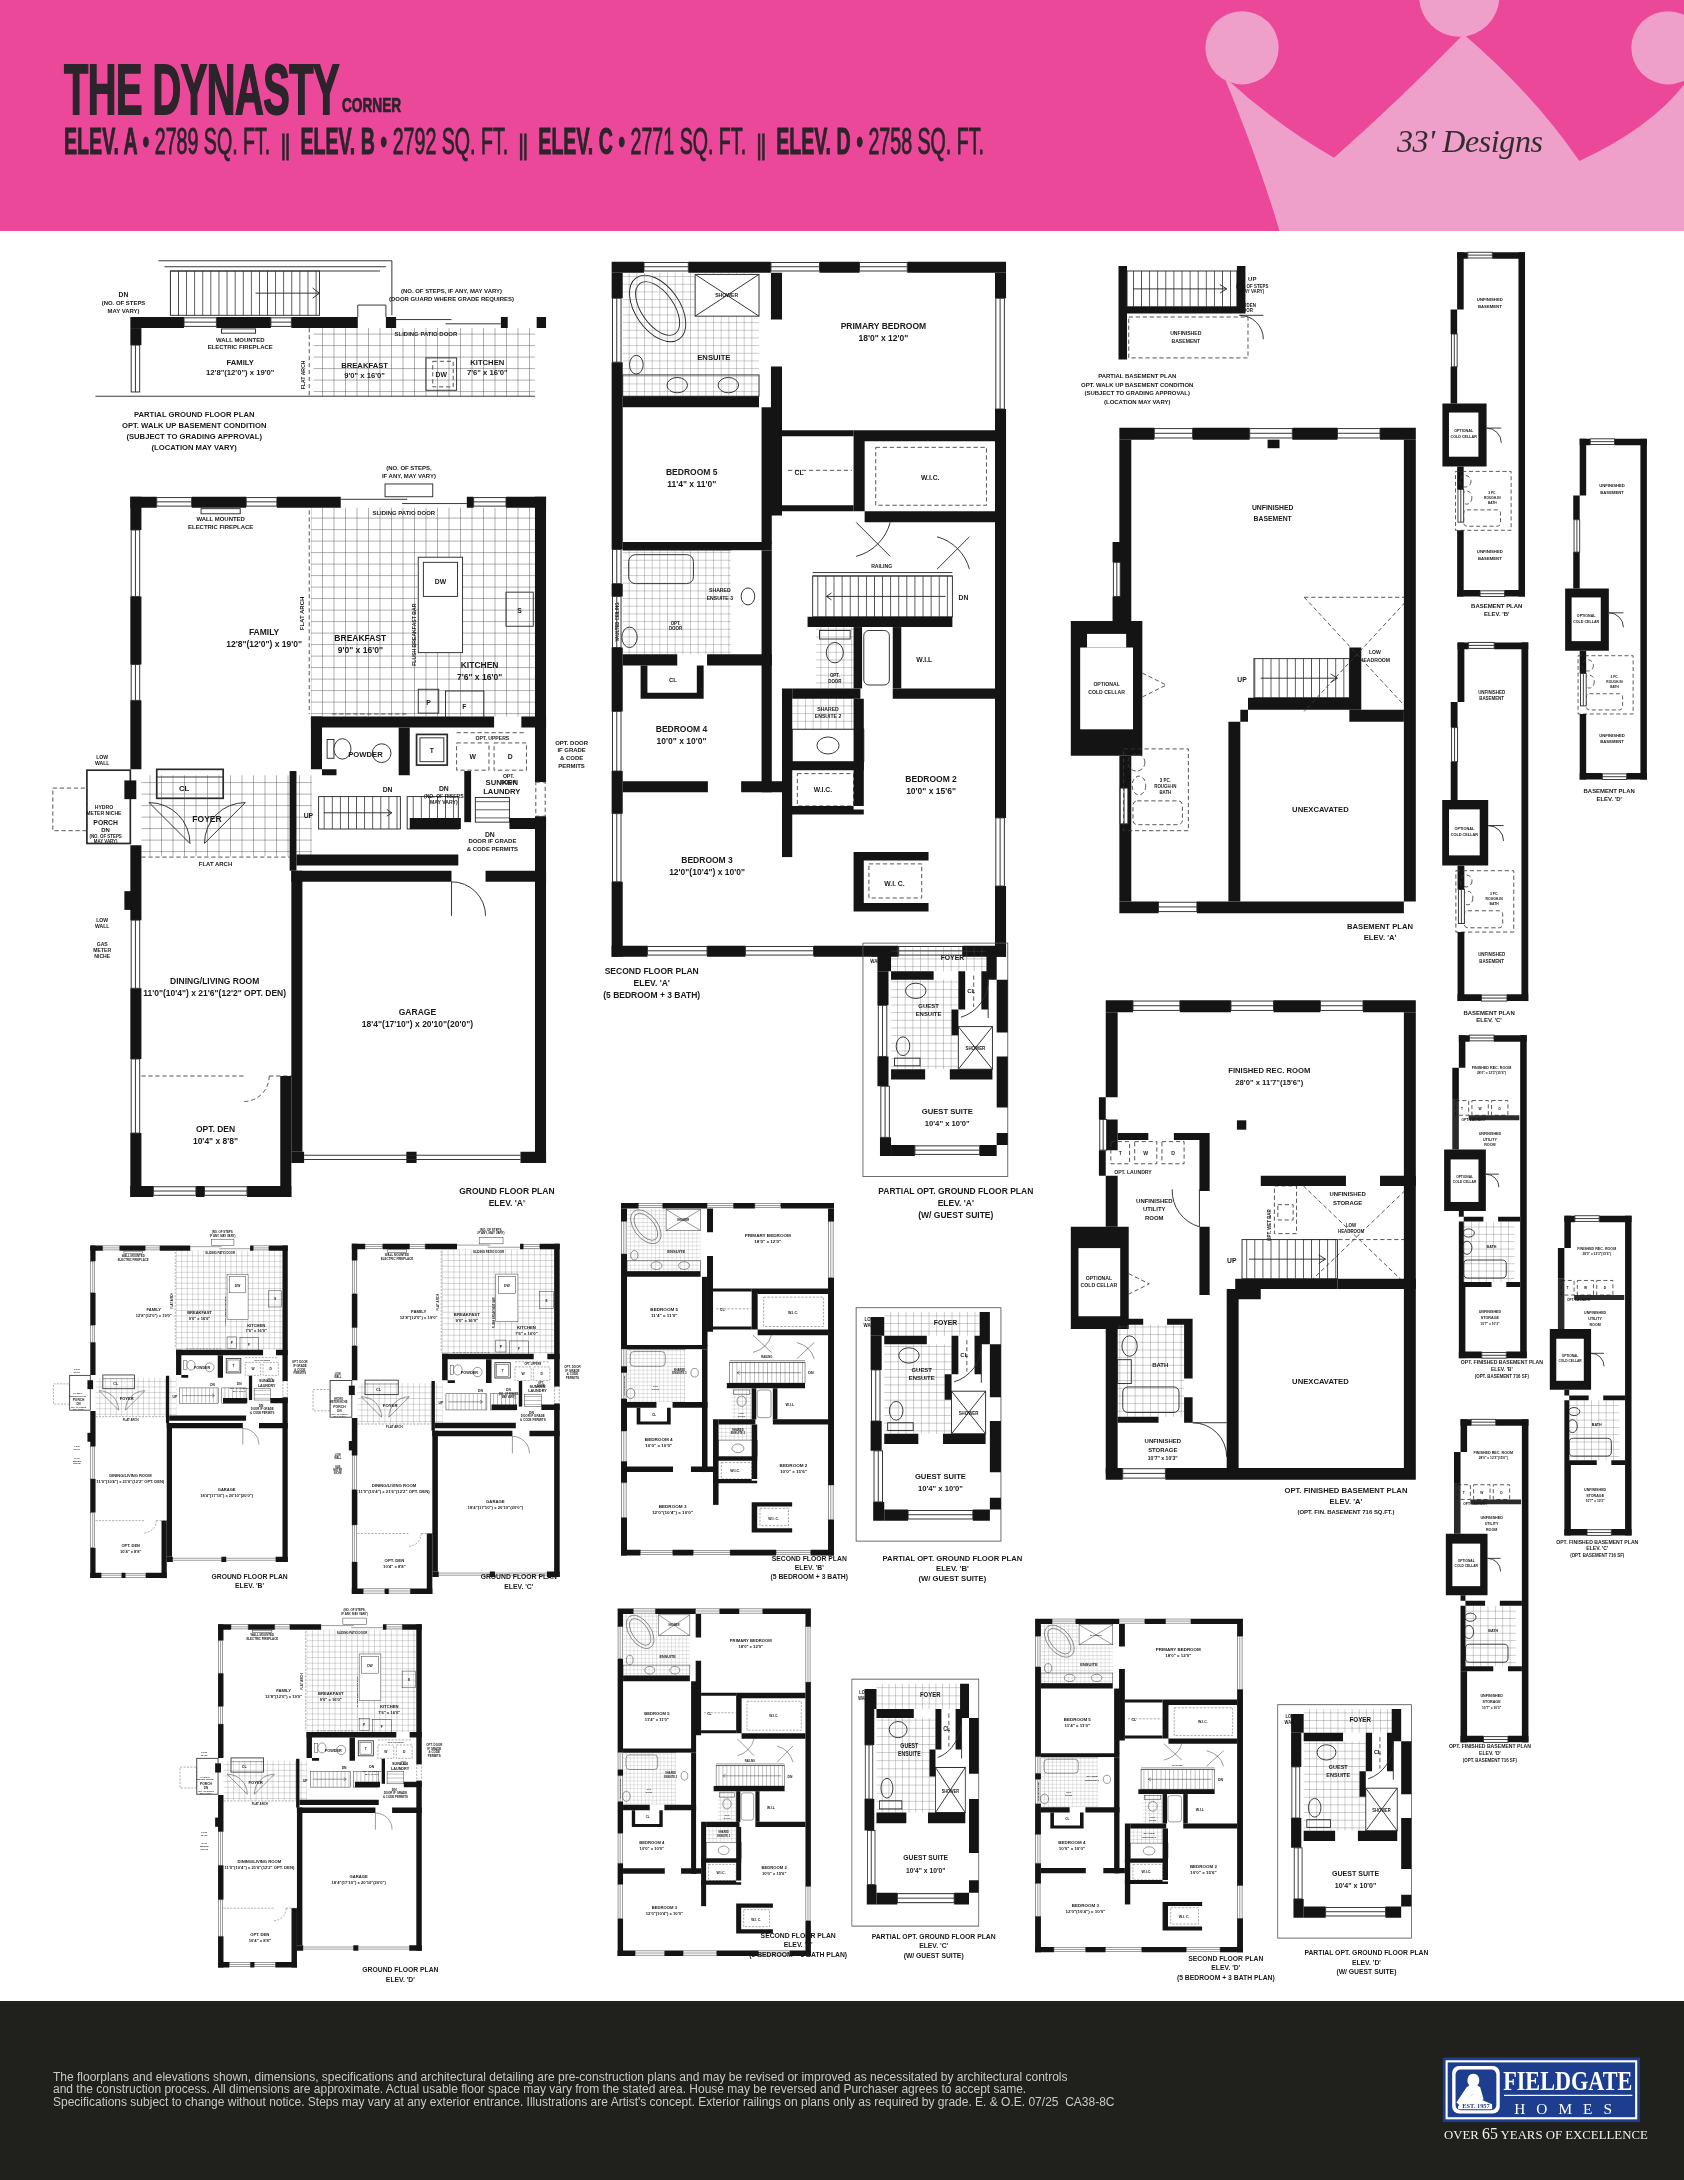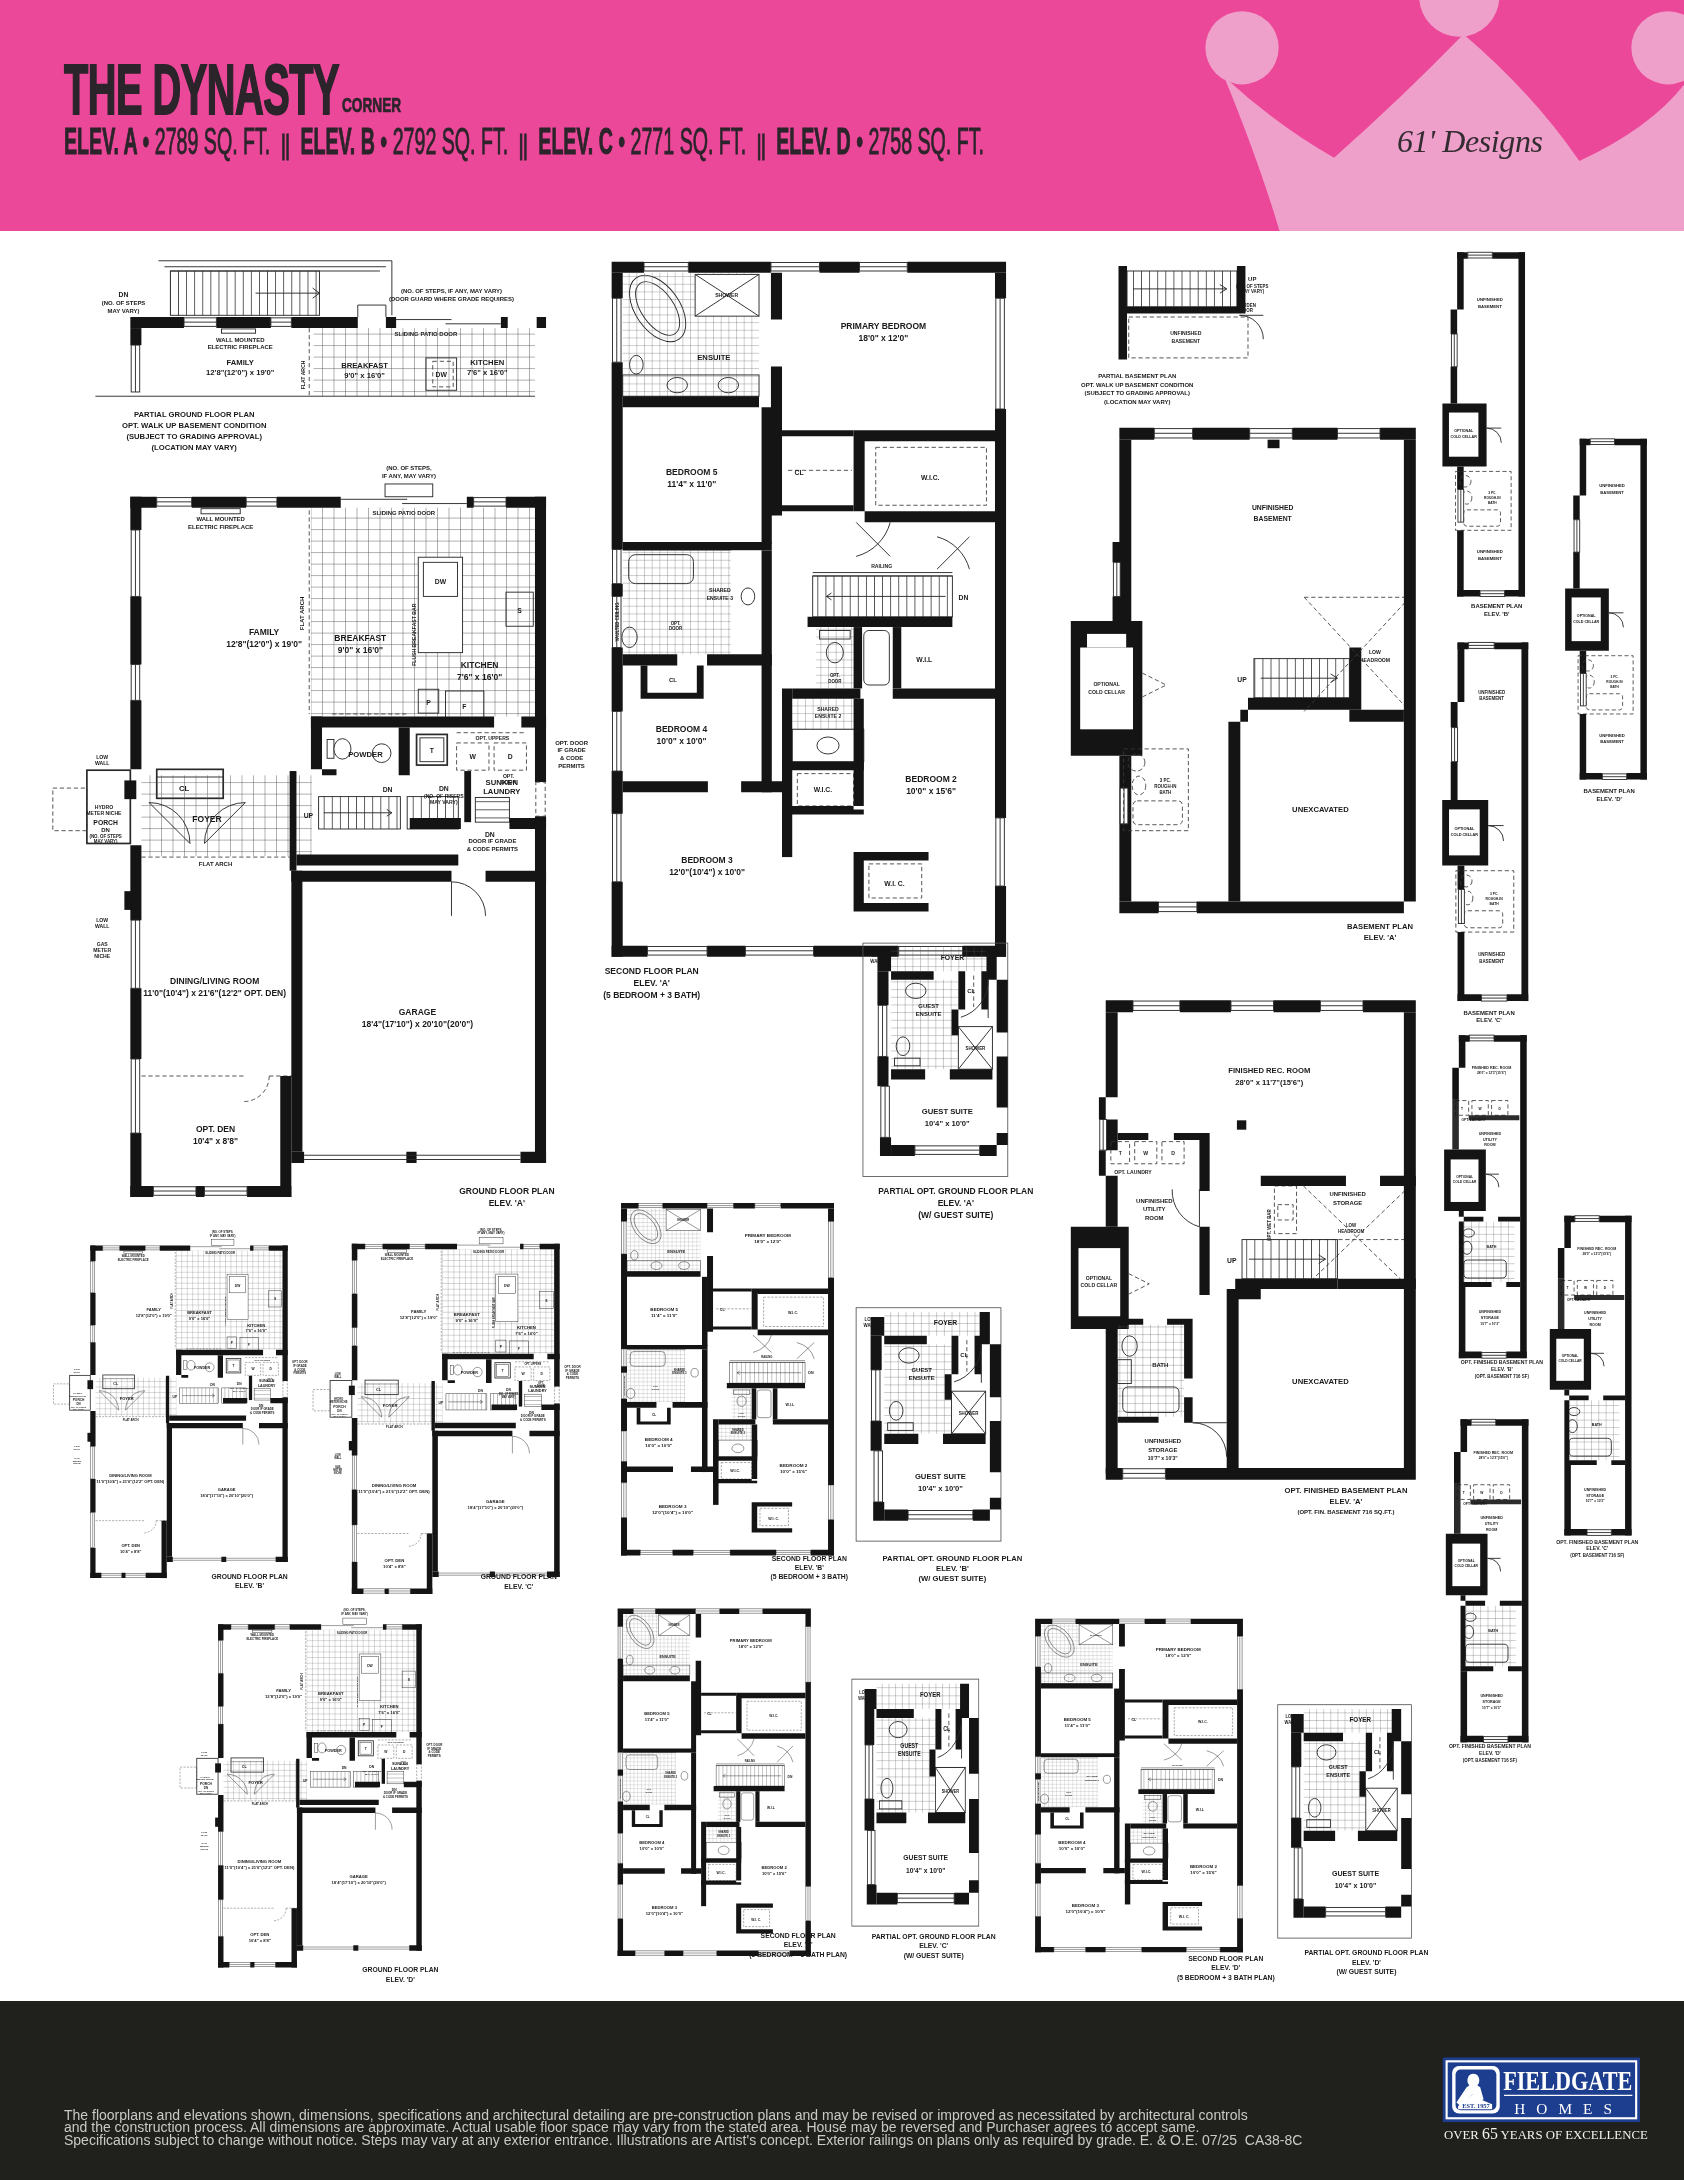--- a/index.html
+++ b/index.html
@@ -9,21 +9,21 @@
   #ttl{position:absolute;left:64px;top:49px;font-weight:bold;color:#2b242a;font-size:71px;
        letter-spacing:-0.9px;transform:scaleX(0.56);transform-origin:0 0;white-space:nowrap;-webkit-text-stroke:1.9px #2b242a;}
   #cor{position:absolute;left:342px;top:93px;font-weight:bold;color:#2b242a;font-size:21px;
        transform:scaleX(0.65);transform-origin:0 0;-webkit-text-stroke:0.7px #2b242a;}
   #elv{position:absolute;left:64px;top:121px;color:#2b242a;font-size:37px;font-weight:bold;
        transform:scaleX(0.53);transform-origin:0 0;white-space:nowrap;letter-spacing:0px;-webkit-text-stroke:0.9px #2b242a;}
   #elv .n{font-weight:normal;} #elv .p{font-size:28px;}
   #dsg{position:absolute;left:1397px;top:123px;color:#332c31;
        font-family:"Liberation Serif",serif;font-style:italic;font-size:32px;letter-spacing:-0.4px;white-space:nowrap;}
   #ftr{position:absolute;left:0;top:2001px;width:1685px;height:180px;background:#20211d;}
-  #disc{position:absolute;left:64px;top:2071px;color:#c9c9c7;font-size:14px;line-height:12.4px;margin-top:38px;}
+  #disc{position:absolute;left:53px;top:2071px;color:#c9c9c7;font-size:12px;line-height:12.4px;}
   #oye{position:absolute;left:1444px;top:2125px;width:204px;color:#f2f2f0;
        font-family:"Liberation Serif",serif;font-size:12.8px;white-space:nowrap;}
   #oye b{font-size:15.8px;font-weight:normal;}
   svg text{font-family:"Liberation Sans",sans-serif;}
 </style>
 </head>
 <body>
 <div id="page">
 
   <div id="hdr">
@@ -36,21 +36,21 @@
         <path d="M1437,90 Q1478,190 1502,271 L1978,271 L1978,98 Q1938,150 1854,189 Q1800,110 1718,40 Q1645,115 1566,185 Q1500,148 1437,90 Z"></path>
       </g>
     </svg>
 
     <div id="ttl">THE DYNASTY</div>
 
     <div id="cor">CORNER</div>
 
     <div id="elv">ELEV. A <span class="n">• 2789 SQ. FT.</span>&nbsp; <span class="p">||</span> &nbsp;ELEV. B <span class="n">• 2792 SQ. FT.</span>&nbsp; <span class="p">||</span> &nbsp;ELEV. C <span class="n">• 2771 SQ. FT.</span>&nbsp; <span class="p">||</span> &nbsp;ELEV. D <span class="n">• 2758 SQ. FT.</span></div>
 
-    <div id="dsg">61' Designs</div>
+    <div id="dsg">33' Designs</div>
   </div>
 
   <svg id="plans" width="1685" height="2181" viewBox="0 0 1978 2560" style="position:absolute;left:0;top:0">
     <defs>
       <pattern id="tg" width="13.5" height="13.5" patternUnits="userSpaceOnUse">
         <path d="M13.5,0 L0,0 0,13.5" fill="none" stroke="#474747" stroke-width="1"></path>
       </pattern>
       <pattern id="tg2" width="9" height="9" patternUnits="userSpaceOnUse">
         <path d="M9,0 L0,0 0,9" fill="none" stroke="#555" stroke-width="0.7"></path>
       </pattern>

